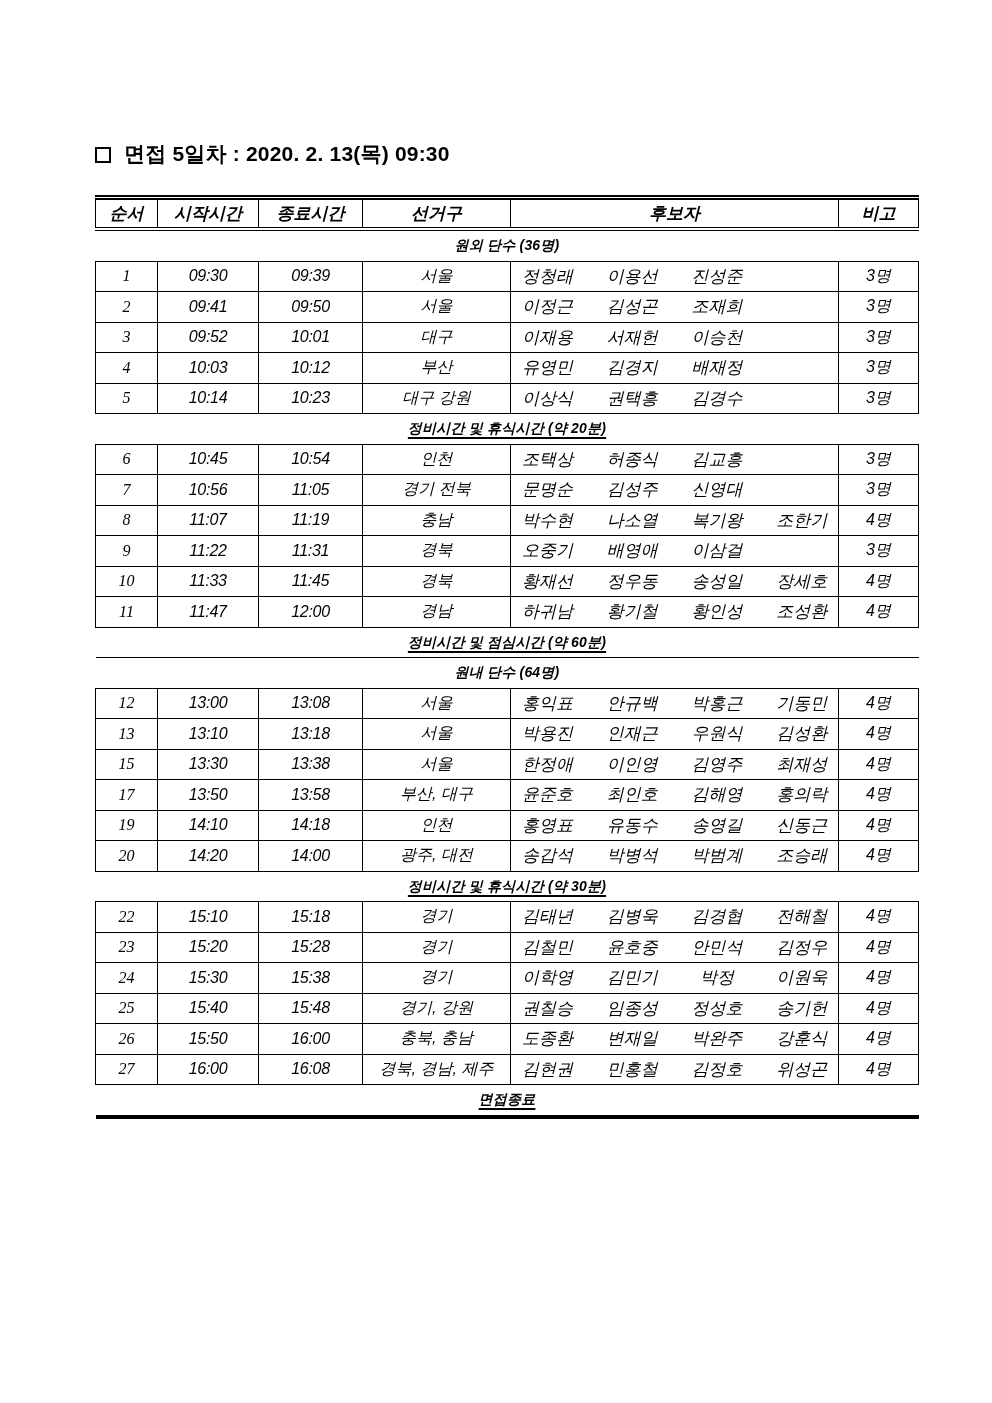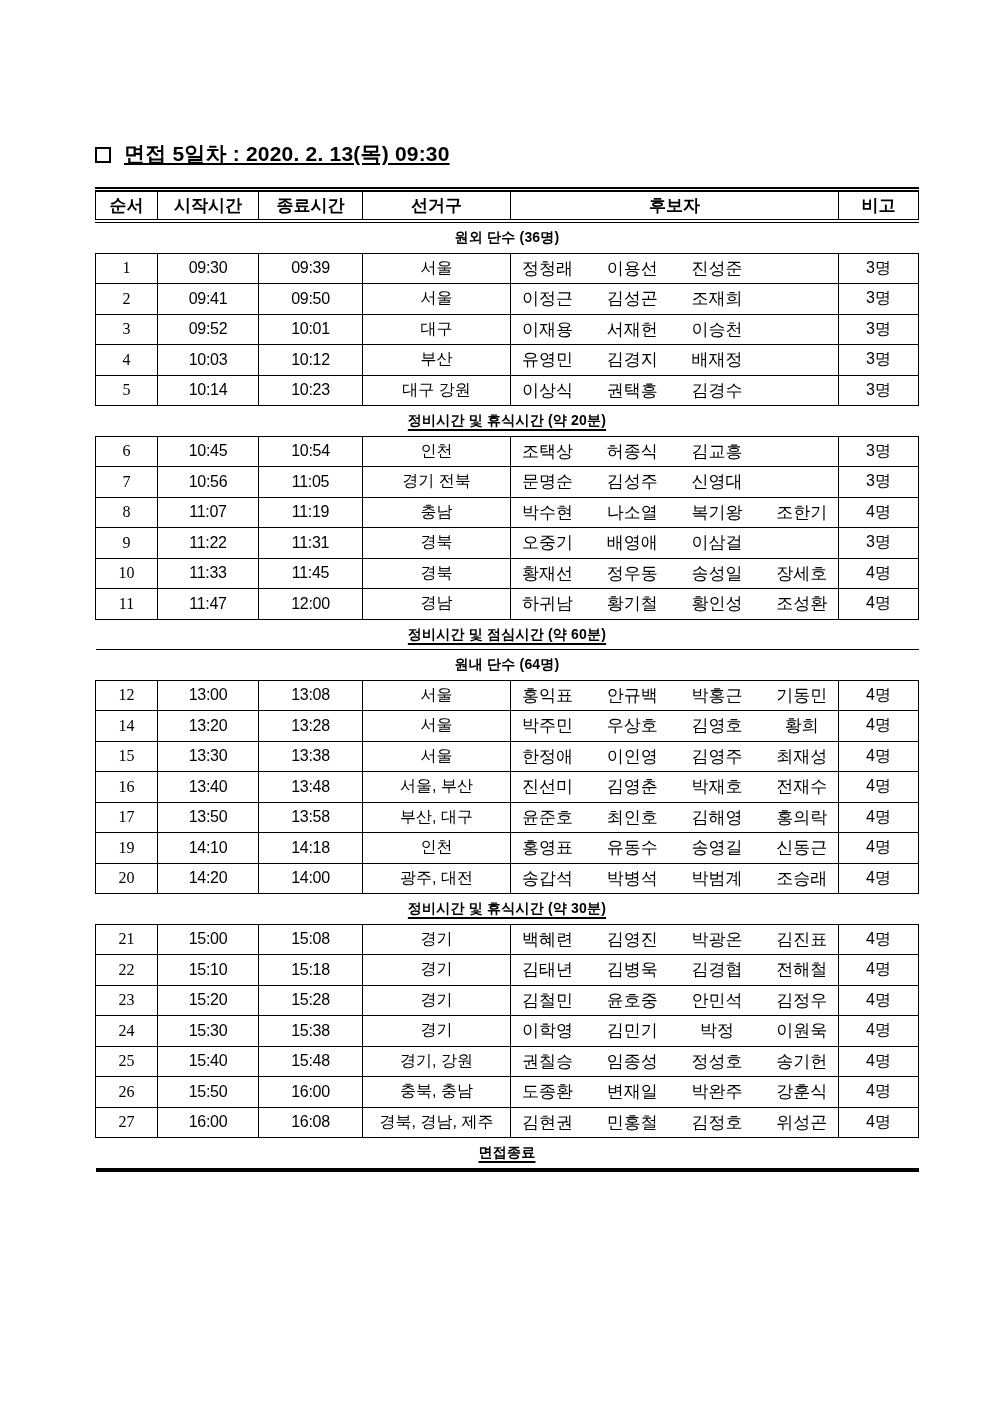--- a/index.html
+++ b/index.html
@@ -13,37 +13,37 @@
     font-family: "Liberation Sans", sans-serif;
     color: #000000;
   }
   .doc-title {
     display: flex;
     align-items: center;
     font-size: 21px;
     font-weight: bold;
     letter-spacing: 0.2px;
     height: 26px;
-    text-decoration: underline;
   }
   .bullet {
     display: inline-block;
     width: 12px;
     height: 12px;
     border: 2px solid #000;
     margin-right: 13px;
     margin-top: 1px;
     flex: 0 0 auto;
   }
   .doc-table {
     border-collapse: collapse;
     table-layout: fixed;
     width: 823px;
-    margin-top: 20px;
+    margin-top: 28px;
     border-top: 5px double #000;
+    font-style: italic;
   }
   .doc-table th, .doc-table td {
     padding: 0;
     text-align: center;
     vertical-align: middle;
     overflow: hidden;
     white-space: nowrap;
   }
   .doc-table th {
     height: 27px;
@@ -318,65 +318,50 @@
             <div class="cand-grid">
               <span>홍익표</span>
               <span>안규백</span>
               <span>박홍근</span>
               <span>기동민</span>
             </div>
           </td>
           <td class="note-cell">4명</td>
         </tr>
         <tr class="entry-row">
-          <td class="order-cell">14</td>
-          <td class="time-cell">13:20</td>
-          <td class="time-cell">13:28</td>
+          <td class="order-cell">13</td>
+          <td class="time-cell">13:10</td>
+          <td class="time-cell">13:18</td>
           <td class="district-cell">서울</td>
           <td class="cand-cell">
             <div class="cand-grid">
-              <span>박주민</span>
-              <span>우상호</span>
-              <span>김영호</span>
-              <span>황희</span>
+              <span>박용진</span>
+              <span>인재근</span>
+              <span>우원식</span>
+              <span>김성환</span>
             </div>
           </td>
           <td class="note-cell">4명</td>
         </tr>
         <tr class="entry-row">
           <td class="order-cell">15</td>
           <td class="time-cell">13:30</td>
           <td class="time-cell">13:38</td>
           <td class="district-cell">서울</td>
           <td class="cand-cell">
             <div class="cand-grid">
               <span>한정애</span>
               <span>이인영</span>
               <span>김영주</span>
               <span>최재성</span>
             </div>
           </td>
           <td class="note-cell">4명</td>
         </tr>
         <tr class="entry-row">
-          <td class="order-cell">16</td>
-          <td class="time-cell">13:40</td>
-          <td class="time-cell">13:48</td>
-          <td class="district-cell">서울, 부산</td>
-          <td class="cand-cell">
-            <div class="cand-grid">
-              <span>진선미</span>
-              <span>김영춘</span>
-              <span>박재호</span>
-              <span>전재수</span>
-            </div>
-          </td>
-          <td class="note-cell">4명</td>
-        </tr>
-        <tr class="entry-row">
           <td class="order-cell">17</td>
           <td class="time-cell">13:50</td>
           <td class="time-cell">13:58</td>
           <td class="district-cell">부산, 대구</td>
           <td class="cand-cell">
             <div class="cand-grid">
               <span>윤준호</span>
               <span>최인호</span>
               <span>김해영</span>
               <span>홍의락</span>
@@ -409,35 +394,20 @@
               <span>송갑석</span>
               <span>박병석</span>
               <span>박범계</span>
               <span>조승래</span>
             </div>
           </td>
           <td class="note-cell">4명</td>
         </tr>
         <tr class="section-row">
           <td colspan="6"><span class="section-label underlined">정비시간 및 휴식시간 (약 30분)</span></td>
-        </tr>
-        <tr class="entry-row">
-          <td class="order-cell">21</td>
-          <td class="time-cell">15:00</td>
-          <td class="time-cell">15:08</td>
-          <td class="district-cell">경기</td>
-          <td class="cand-cell">
-            <div class="cand-grid">
-              <span>백혜련</span>
-              <span>김영진</span>
-              <span>박광온</span>
-              <span>김진표</span>
-            </div>
-          </td>
-          <td class="note-cell">4명</td>
         </tr>
         <tr class="entry-row">
           <td class="order-cell">22</td>
           <td class="time-cell">15:10</td>
           <td class="time-cell">15:18</td>
           <td class="district-cell">경기</td>
           <td class="cand-cell">
             <div class="cand-grid">
               <span>김태년</span>
               <span>김병욱</span>

